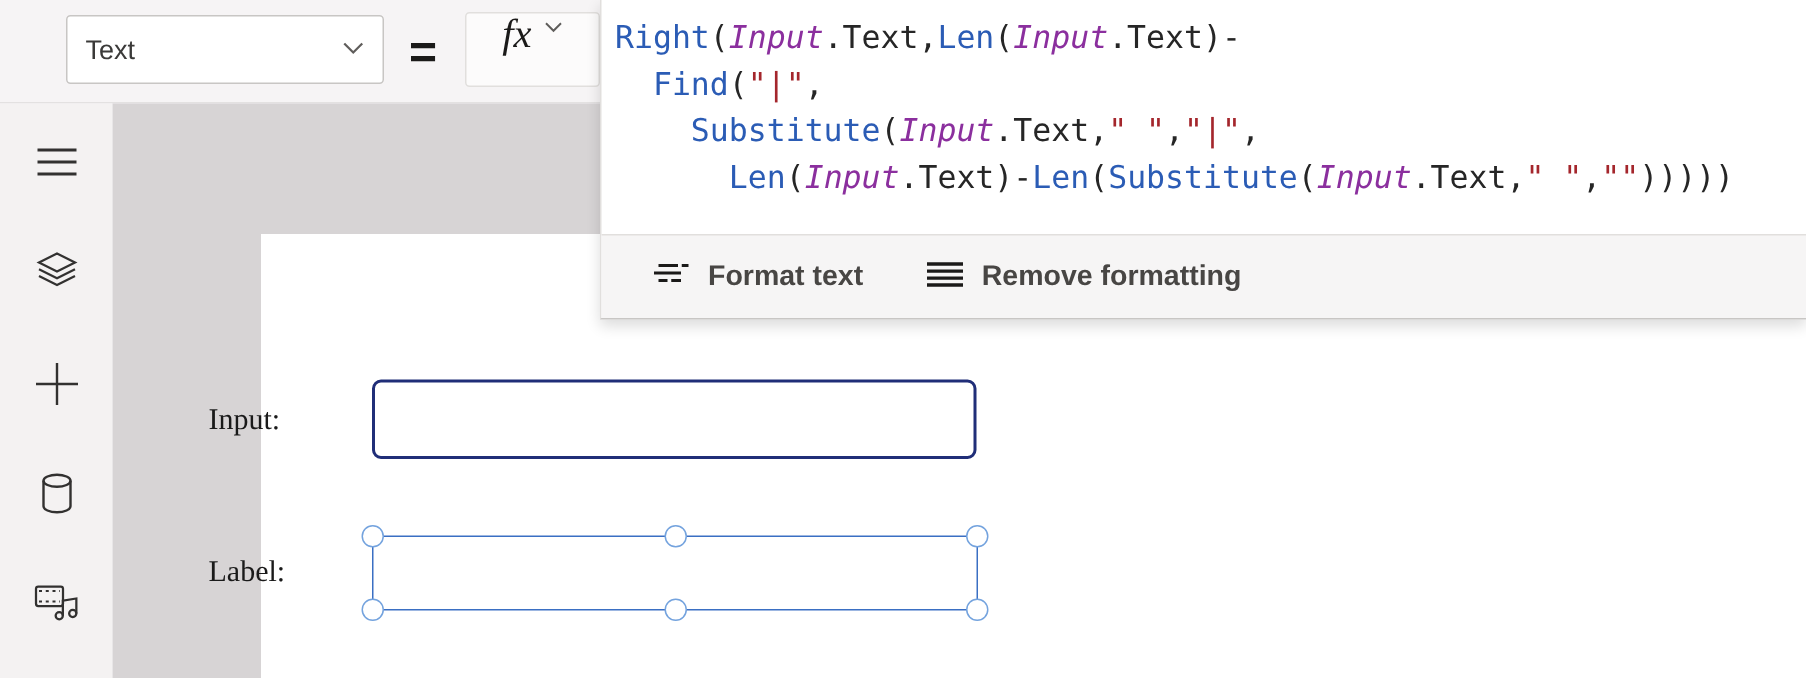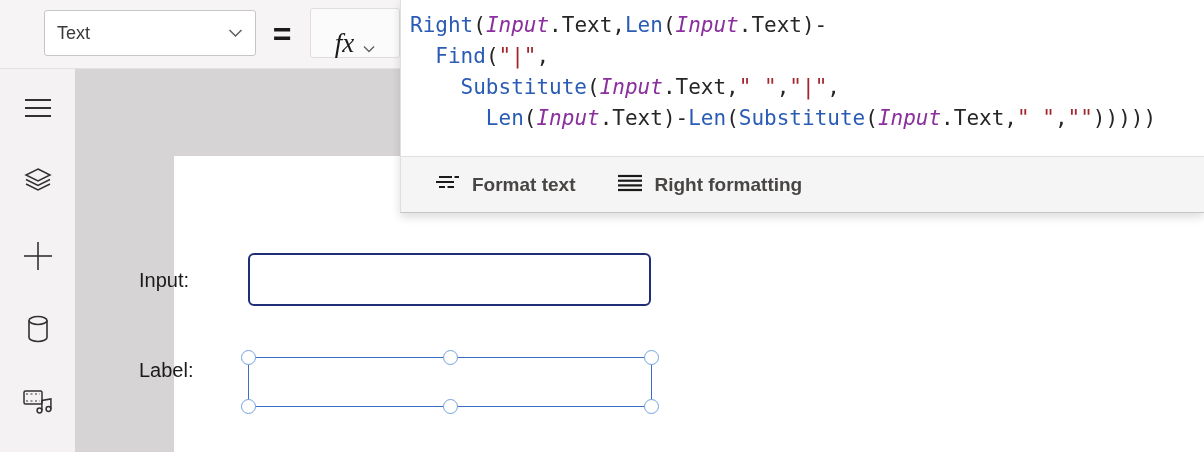--- a/index.html
+++ b/index.html
@@ -3,34 +3,34 @@
 <meta charset="utf-8">
 <style>
   html,body{margin:0;padding:0;background:#fff;font-family:"Liberation Sans",sans-serif;}
   #app{position:relative;width:1204px;height:452px;overflow:hidden;background:#fff;}
 
   
   .topbar{position:absolute;left:0;top:0;width:1204px;height:69px;background:#f6f4f5;border-bottom:1px solid #e3e1e1;box-sizing:border-box;}
   .prop-dropdown{position:absolute;left:44px;top:10px;width:212px;height:46px;background:#fff;border:1px solid #c8c6c4;border-radius:3px;box-sizing:border-box;display:flex;align-items:center;padding:0 12px;cursor:pointer;}
   .prop-dropdown .val{flex:1;font-size:18px;color:#3b3a39;}
   .equals{position:absolute;left:264px;top:12px;width:36px;height:44px;display:flex;align-items:center;justify-content:center;font-size:32px;font-weight:600;color:#1b1a19;}
-  .fx-button{position:absolute;left:310px;top:8px;width:90px;height:50px;background:#fcfbfb;border:1px solid #e1dfdd;border-radius:3px;box-sizing:border-box;display:flex;align-items:flex-end;justify-content:center;gap:9px;cursor:pointer;}
+  .fx-button{position:absolute;left:310px;top:8px;width:90px;height:50px;background:#fcfbfb;border:1px solid #e1dfdd;border-radius:3px;box-sizing:border-box;display:flex;align-items:flex-start;justify-content:center;gap:9px;cursor:pointer;}
   .fx-button .fx{font-family:"Liberation Serif",serif;font-style:italic;font-size:27px;color:#1b1a19;line-height:1;}
 
   
   .left-rail{position:absolute;left:0;top:69px;width:75px;height:383px;background:#f4f2f2;}
   .rail-item{position:absolute;left:0;width:75px;height:44px;display:flex;align-items:center;justify-content:center;cursor:pointer;}
   .rail-item svg{display:block;}
 
   
   .canvas-bg{position:absolute;left:75px;top:69px;width:1129px;height:383px;background:#d7d4d5;}
   .canvas{position:absolute;left:99px;top:87px;width:1105px;height:365px;background:#fff;}
-  .field-label{position:absolute;font-size:20px;color:#1a1a1a;}
+  .field-label{position:absolute;font-size:20px;color:#1a1a1a;font-family:Liberation Serif, serif;}
   .lbl-input{left:139px;top:269px;}
-  .lbl-label{left:139px;top:359px;}
+  .lbl-label{left:139px;top:370px;}
   .text-input{position:absolute;left:248px;top:253px;width:403px;height:53px;border:2.5px solid #202e78;border-radius:6px;background:#fff;box-sizing:border-box;font-size:20px;padding:0 10px;outline:none;}
 
   
   .selection{position:absolute;left:248px;top:357px;width:404px;height:50px;border:1.5px solid #3a6fc3;box-sizing:border-box;background:transparent;}
   .handle{position:absolute;width:15px;height:15px;background:#fff;border:1.6px solid #74a3de;border-radius:50%;box-sizing:border-box;}
   .h-tl{left:-8px;top:-8px;}  .h-tc{left:194px;top:-8px;}  .h-tr{right:-8px;top:-8px;}
   .h-bl{left:-8px;bottom:-8px;}.h-bc{left:194px;bottom:-8px;}.h-br{right:-8px;bottom:-8px;}
 
   
   .formula-panel{position:absolute;left:400px;top:0;width:804px;height:213px;background:#fff;border-left:1px solid #e1dfdd;border-bottom:1px solid #c8c6c4;box-sizing:border-box;box-shadow:0 4px 9px rgba(0,0,0,0.14);}
@@ -148,18 +148,18 @@
       </button>
       <button class="tb-button">
         <span>
           <svg width="26" height="20" viewBox="0 0 26 20" stroke="#1b1a19" stroke-width="2.2">
             <line x1="1" y1="3" x2="25" y2="3"></line>
               <line x1="1" y1="7.7" x2="25" y2="7.7"></line>
             <line x1="1" y1="12.4" x2="25" y2="12.4"></line>
               <line x1="1" y1="17" x2="25" y2="17"></line>
           </svg>
         </span>
-        <span class="lbl">Right formatting</span>
+        <span class="lbl">Remove formatting</span>
       </button>
     </div>
   </div>
 
 </div>
 
 </body></html>

